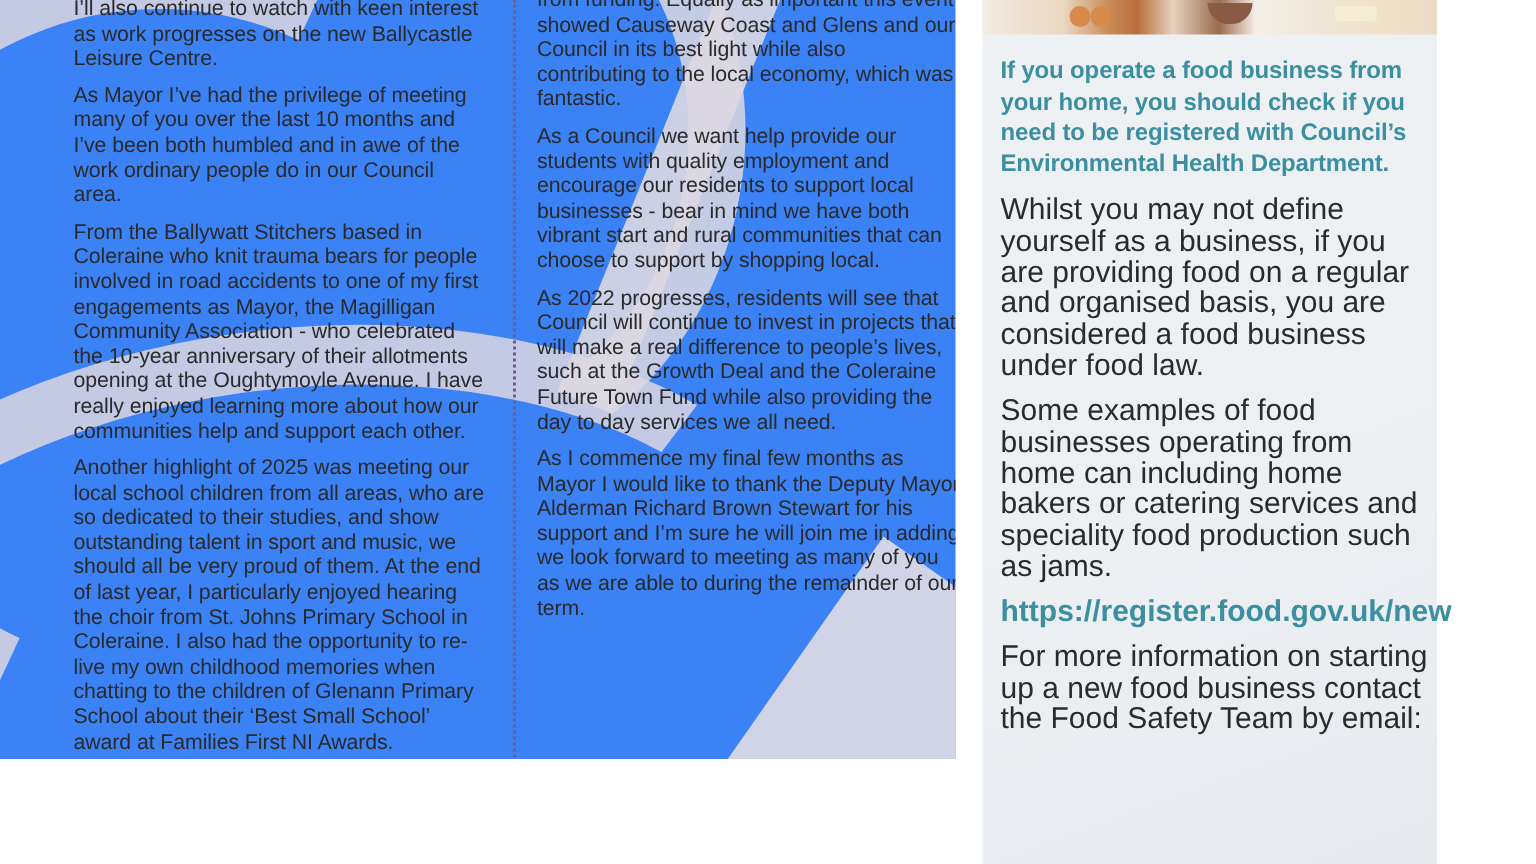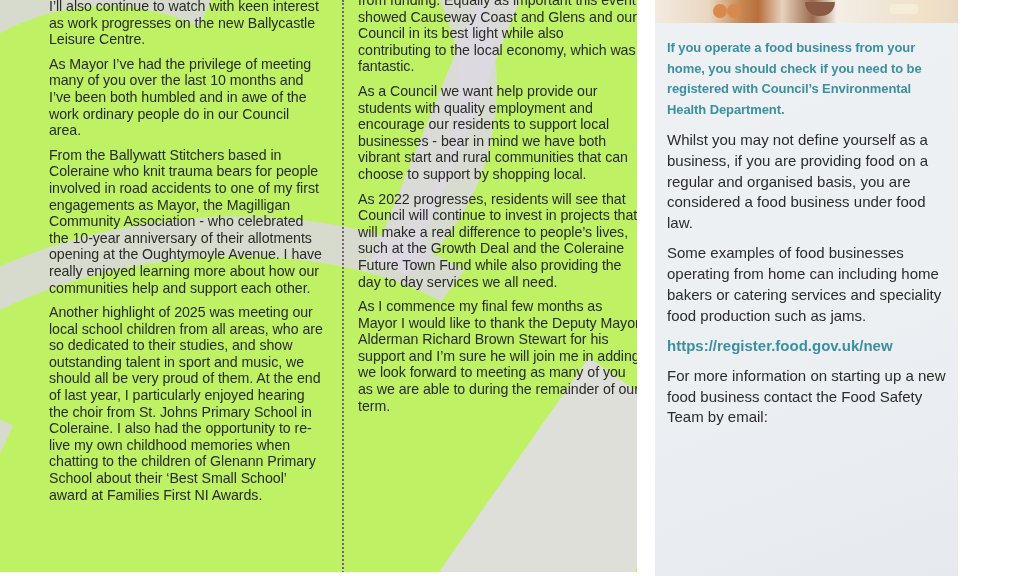--- a/index.html
+++ b/index.html
@@ -3,22 +3,22 @@
 <meta charset="utf-8">
 <style>
   html, body { margin: 0; padding: 0; }
   body {
     width: 1024px; height: 576px; overflow: hidden; position: relative;
     background: #ffffff;
     font-family: "Liberation Sans", "DejaVu Sans", sans-serif;
     color: #2a2a2a;
   }
   .left-panel {
-    position: absolute; left: 0; top: 0; width: 637px; height: 572px;
-    background: #bef264; overflow: hidden;
+    position: absolute; left: 0; top: 0; width: 637px; height: 506px;
+    background: #3b82f6; overflow: hidden;
   }
   .swirl {
     position: absolute; border-radius: 50%;
     border-style: solid; border-color: #d9d4de; opacity: 0.85;
   }
   .swirl.a { left: -160px; top: -40px; width: 440px; height: 440px; border-width: 46px; border-color: #dcd7e1 transparent transparent #dcd7e1; transform: rotate(-20deg); }
   .swirl.b { left: 120px; top: -120px; width: 300px; height: 360px; border-width: 38px; border-color: transparent #ddd8e2 transparent transparent; transform: rotate(10deg); }
   .swirl.c { left: -200px; top: 220px; width: 700px; height: 420px; border-width: 40px; border-color: #dcd7e1 transparent transparent transparent; transform: rotate(-8deg); }
   .stripe {
     position: absolute; background: #ddd8e2; opacity: 0.9;
@@ -46,25 +46,25 @@
   .food-photo {
     position: absolute; left: 0; top: 0; width: 303px; height: 23px;
     background: linear-gradient(90deg, #f3ece2 0%, #e9d6bf 18%, #c98a55 28%, #b86e3c 34%, #e6d2bd 42%, #9b6b4e 52%, #f4eee6 60%, #efe6d8 75%, #f1e2c6 88%, #eadac6 100%);
   }
   .food-photo .egg { position:absolute; top:4px; width:14px; height:14px; border-radius:50%; background:#d88a4c; }
   .food-photo .bowl { position:absolute; left:150px; top:2px; width:30px; height:14px; border-radius:0 0 15px 15px; background:#8a5a45; }
   .food-photo .dish { position:absolute; left:235px; top:4px; width:28px; height:10px; border-radius:3px; background:#f6edd6; }
 
   .rp-content { position: absolute; left: 12px; top: 38px; width: 285px; }
   .rp-heading {
-    color: #3b8fa0; font-weight: bold; font-size: 13px; line-height: 20.6px;
+    color: #3b8fa0; font-weight: bold; font-size: 16px; line-height: 20.6px;
     margin: 0 0 10px 0; letter-spacing: -0.1px;
   }
   .rp-content p.body {
-    margin: 0 0 9.5px 0; font-size: 15px; line-height: 20.7px; color: #2b2b2b;
+    margin: 0 0 9.5px 0; font-size: 20px; line-height: 20.7px; color: #2b2b2b;
   }
   .rp-link { color: #3b8fa0; font-weight: bold; display: block; text-decoration: none; }
 </style>
 </head>
 <body>
 
 <div class="left-panel">
   <div class="swirl a"></div>
   <div class="swirl b"></div>
   <div class="swirl c"></div>

